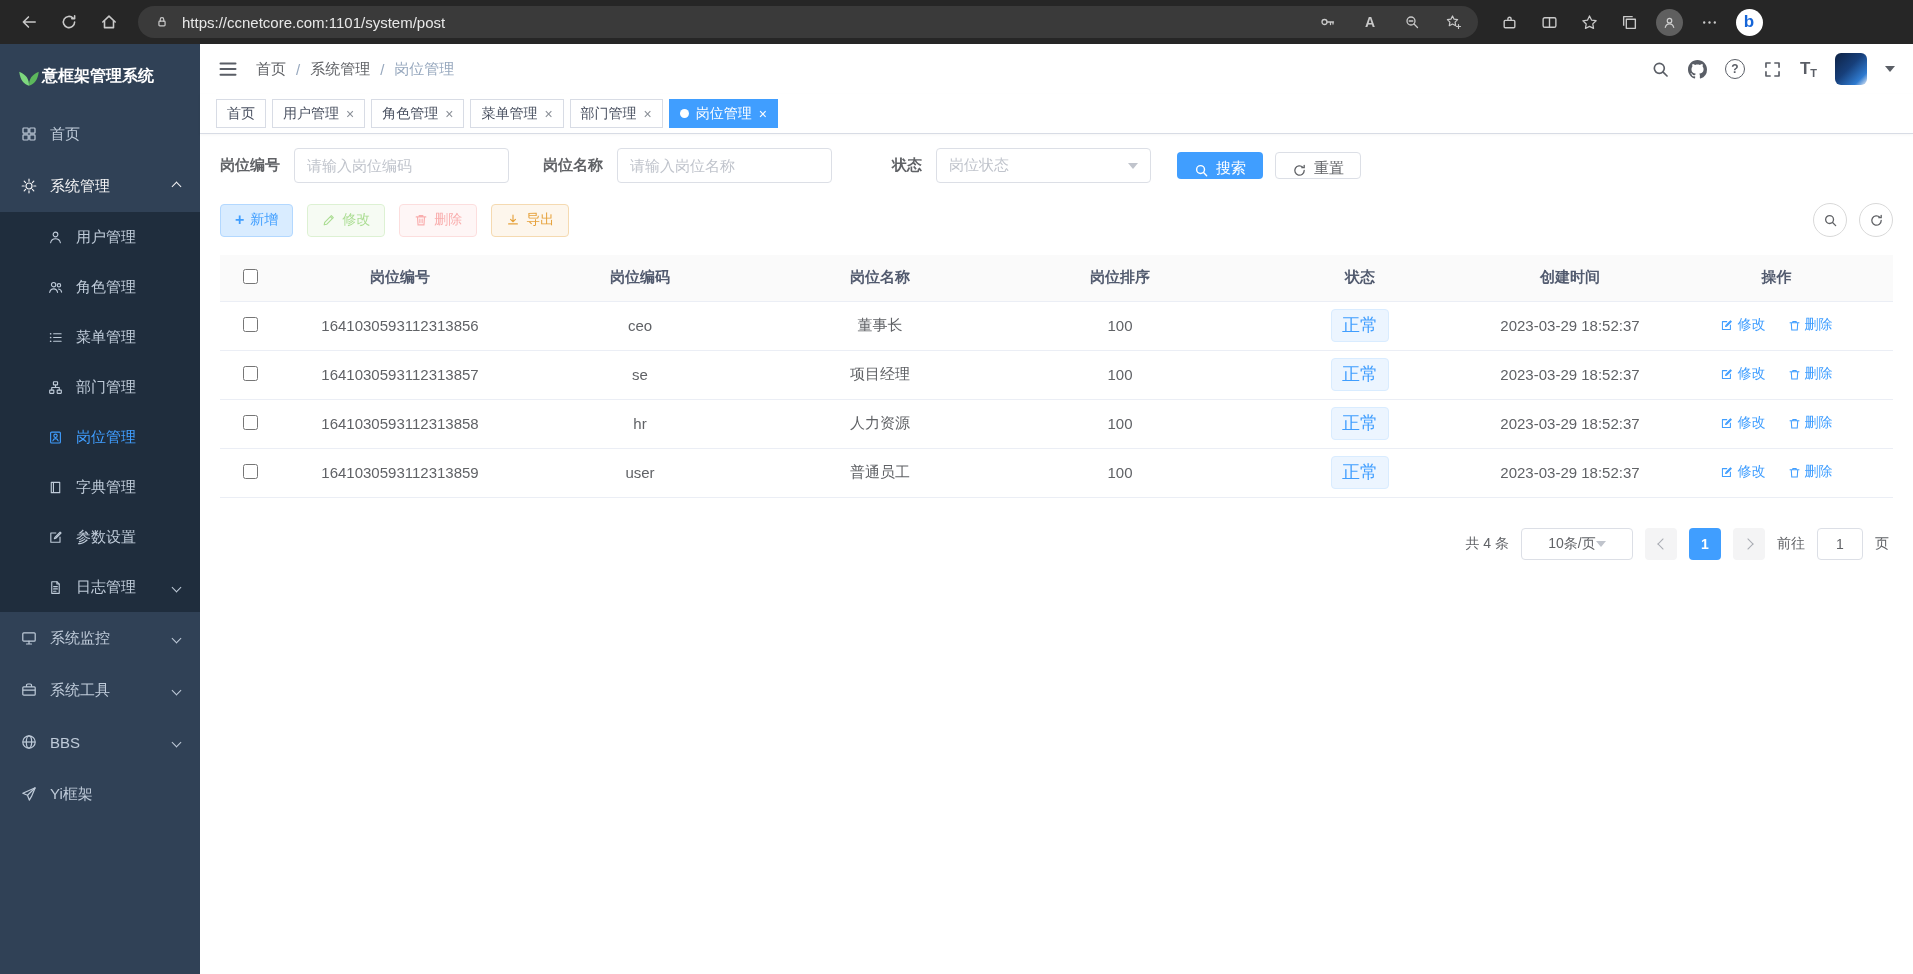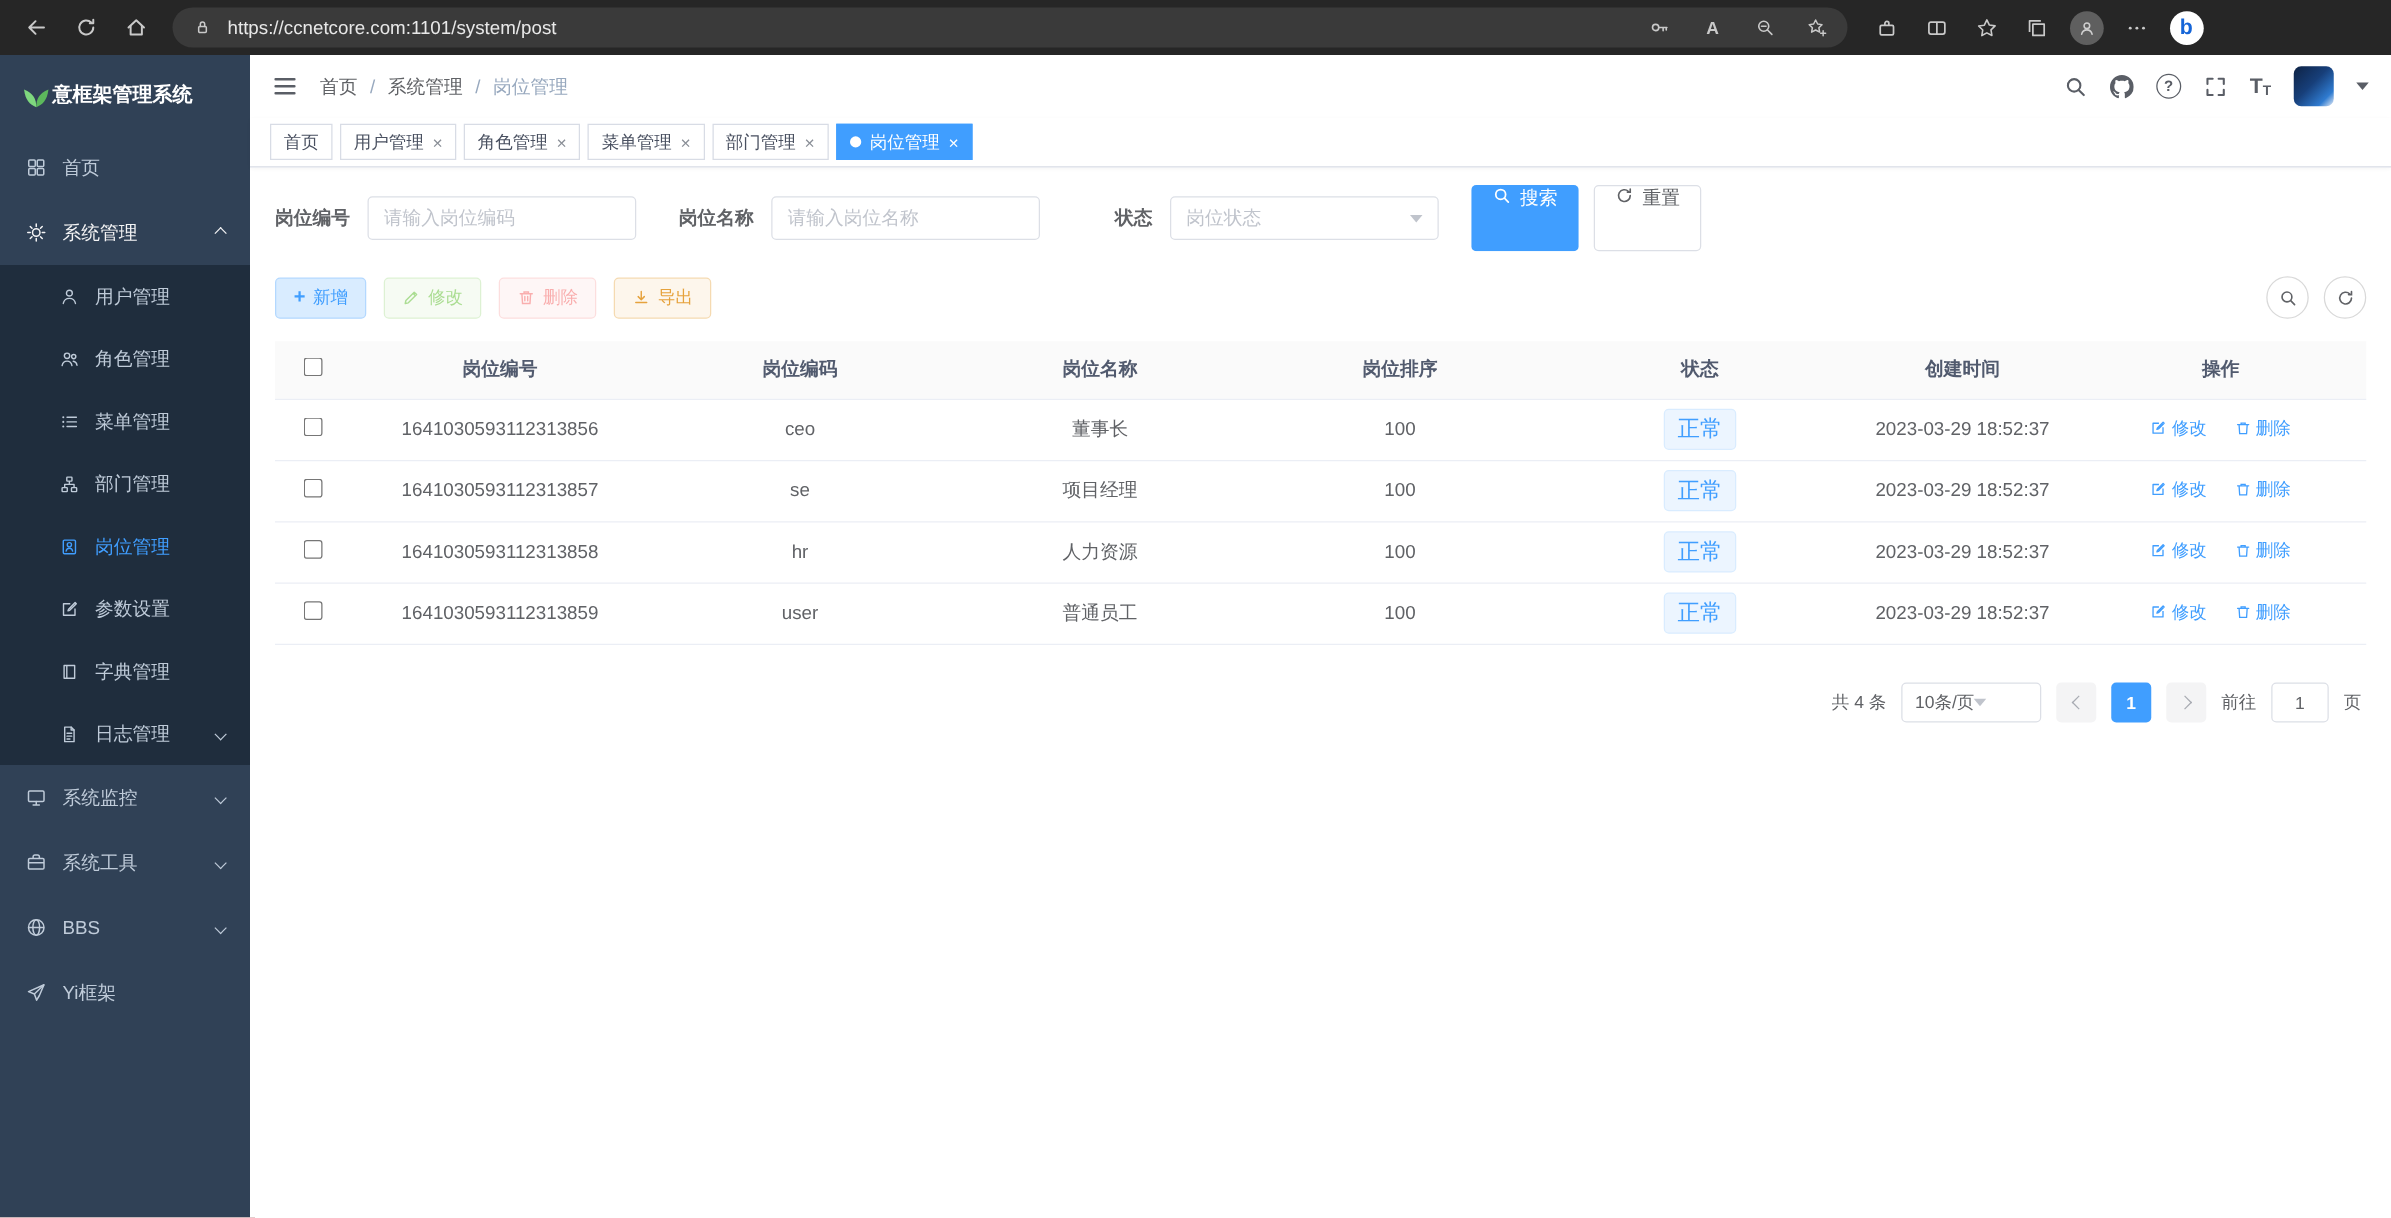--- a/index.html
+++ b/index.html
@@ -60,21 +60,21 @@
   
   .page{flex:1;padding:14px 20px 0;overflow:hidden}
   .filters{display:flex;align-items:center}
   .fgroup{display:flex;align-items:center}
   .g1{margin-right:34px}.g2{margin-right:60px}
   .flabel{font-size:15px;font-weight:bold;color:#606266;margin-right:14px;white-space:nowrap}
   .finput{width:215px;height:35px;border:1px solid #dcdfe6;border-radius:4px;padding:0 12px;font-size:15px;color:#606266;outline:none;font-family:inherit;background:#fff}
   .finput::placeholder{color:#c0c4cc}
   .select{width:215px;height:35px;border:1px solid #dcdfe6;border-radius:4px;display:flex;align-items:center;justify-content:space-between;padding:4px 12px;font-size:15px;color:#c0c4cc;background:#fff;cursor:pointer}
   .caret{width:0;height:0;border-left:5px solid transparent;border-right:5px solid transparent;border-top:6px solid #c0c4cc}
-  .btn{height:53px;border-radius:4px;display:inline-flex;align-items:flex-start;gap:7px;padding:0 16px;font-size:15px;border:1px solid transparent;cursor:pointer;font-family:Liberation Mono, monospace}
+  .btn{height:27px;border-radius:4px;display:inline-flex;align-items:flex-end;gap:7px;padding:0 16px;font-size:15px;border:1px solid transparent;cursor:pointer;font-family:Liberation Mono, monospace}
   .btn-primary{background:#409eff;color:#fff;margin-left:26px}
   .btn-plain{background:#fff;border-color:#dcdfe6;color:#606266;margin-left:12px}
 
   .toolbar{display:flex;align-items:center;margin-top:20px}
   .btn-sm{height:33px;padding:0 14px;font-size:14px;border-radius:4px;display:inline-flex;align-items:center;gap:6px;border:1px solid transparent;margin-right:14px;cursor:pointer;font-family:inherit}
   .badd{background:#d9ecff;border-color:#b3d8ff;color:#409eff}
   .bedit{background:#f0f9eb;border-color:#c2e7b0;color:#67c23a;opacity:.55}
   .bdel{background:#fef0f0;border-color:#fbc4c4;color:#f56c6c;opacity:.55}
   .bexport{background:#fdf6ec;border-color:#f5dab1;color:#e6a23c}
   .plus{font-size:16px;font-weight:bold;line-height:1}
@@ -85,21 +85,21 @@
   .tablewrap{margin-top:18px}
   table{width:100%;border-collapse:collapse;table-layout:fixed}
   thead th{height:46px;background:#fafafa;font-size:15px;font-weight:bold;color:#515a6e;border-bottom:1px solid #ebeef5;text-align:center}
   tbody td{height:49px;font-size:15px;color:#606266;border-bottom:1px solid #ebeef5;text-align:center}
   input[type=checkbox]{width:15px;height:15px;accent-color:#409eff;cursor:pointer}
   .tag{display:inline-block;padding:2px 10px;font-size:18px;color:#409eff;background:#ecf5ff;border:1px solid #d9ecff;border-radius:4px;line-height:1.5}
   .op{color:#409eff;font-size:14px;display:inline-flex;align-items:center;gap:4px;margin:0 9px;cursor:pointer}
 
   
   .pager{display:flex;align-items:center;justify-content:flex-end;margin-top:30px;font-size:14px;color:#606266;gap:12px;padding-right:4px}
-  .psel{width:112px;height:32px;border:1px solid #dcdfe6;border-radius:4px;display:flex;align-items:center;justify-content:flex-start;padding:0 10px;background:#fff;cursor:pointer}
+  .psel{width:112px;height:32px;border:1px solid #dcdfe6;border-radius:4px;display:flex;align-items:center;justify-content:center;padding:0 10px;background:#fff;cursor:pointer}
   .pbtn{min-width:32px;height:32px;background:#f4f4f5;border-radius:4px;display:flex;align-items:center;justify-content:center;color:#606266;cursor:pointer}
   .pbtn.pactive{background:#409eff;color:#fff;font-weight:bold}
   .chevl{width:8px;height:8px;border-left:1.8px solid #a8abb2;border-bottom:1.8px solid #a8abb2;transform:rotate(45deg);margin-left:3px}
   .chevr{width:8px;height:8px;border-left:1.8px solid #a8abb2;border-bottom:1.8px solid #a8abb2;transform:rotate(-135deg);margin-right:3px}
   .goto-input{width:46px;height:32px;border:1px solid #dcdfe6;border-radius:4px;text-align:center;font-size:14px;color:#606266;outline:none;font-family:inherit}
 </style>
 </head>
 <body>
 
 <div class="screen">
@@ -287,34 +287,34 @@
                   <rect x="2.8" y="2.2" width="10.4" height="11.6" rx="1"></rect>
                   <circle cx="8" cy="6.2" r="1.8"></circle>
                   <path d="M5.2 11.6c.4-1.7 1.5-2.4 2.8-2.4s2.4.7 2.8 2.4"></path>
                 </svg>
             </span>
             <span>岗位管理</span>
           </div>
           <div class="mi">
             <span class="micon">
               <svg width="15" height="15" viewBox="0 0 16 16" fill="none" stroke="currentColor" stroke-width="1.2" stroke-linejoin="round">
+                  <path d="M3.5 2.5h9v11h-9z"></path>
+                  <path d="M5.8 2.5v11"></path>
+                </svg>
+            </span>
+            <span>字典管理</span>
+          </div>
+          <div class="mi">
+            <span class="micon">
+              <svg width="15" height="15" viewBox="0 0 16 16" fill="none" stroke="currentColor" stroke-width="1.2" stroke-linejoin="round">
                   <path d="M8.8 3.2H3v9.8h9.8V7.2"></path>
                   <path d="M12.9 2.2l1 1-5.6 5.6-1.5.5.5-1.5z"></path>
                 </svg>
             </span>
             <span>参数设置</span>
-          </div>
-          <div class="mi">
-            <span class="micon">
-              <svg width="15" height="15" viewBox="0 0 16 16" fill="none" stroke="currentColor" stroke-width="1.2" stroke-linejoin="round">
-                  <path d="M3.5 2.5h9v11h-9z"></path>
-                  <path d="M5.8 2.5v11"></path>
-                </svg>
-            </span>
-            <span>字典管理</span>
           </div>
           <div class="mi">
             <span class="micon">
               <svg width="15" height="15" viewBox="0 0 16 16" fill="none" stroke="currentColor" stroke-width="1.2" stroke-linejoin="round" stroke-linecap="round">
                   <path d="M4 1.8h5.5l2.5 2.5v9.9H4z"></path>
                   <path d="M9.5 1.8v2.5H12M6 7h4M6 9.5h4M6 12h2.5"></path>
                 </svg>
             </span>
             <span>日志管理</span>
             <span class="schev down"></span>

